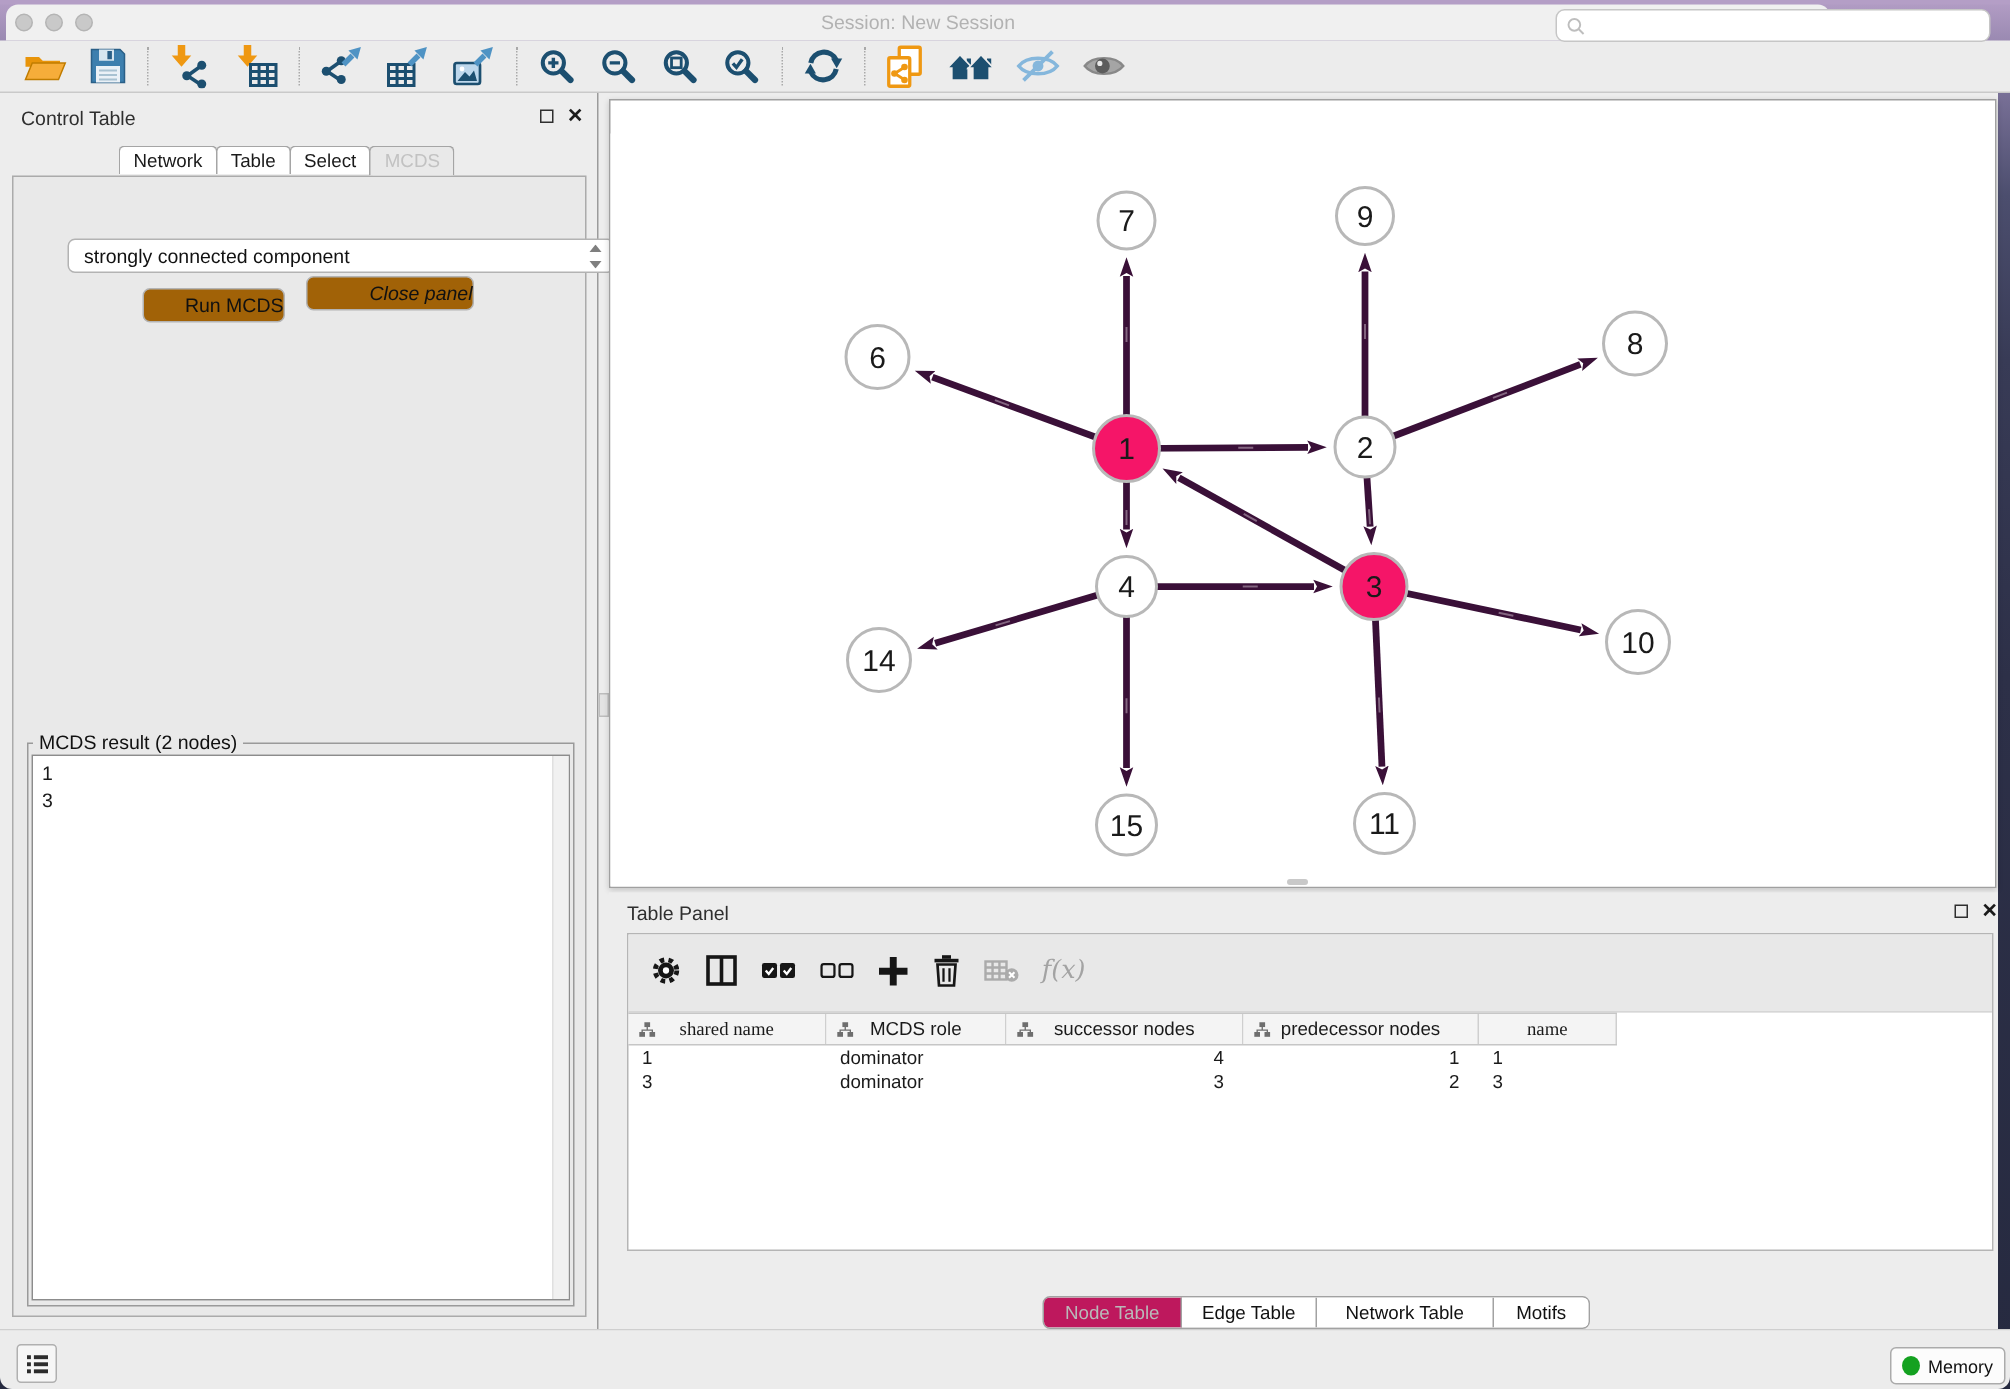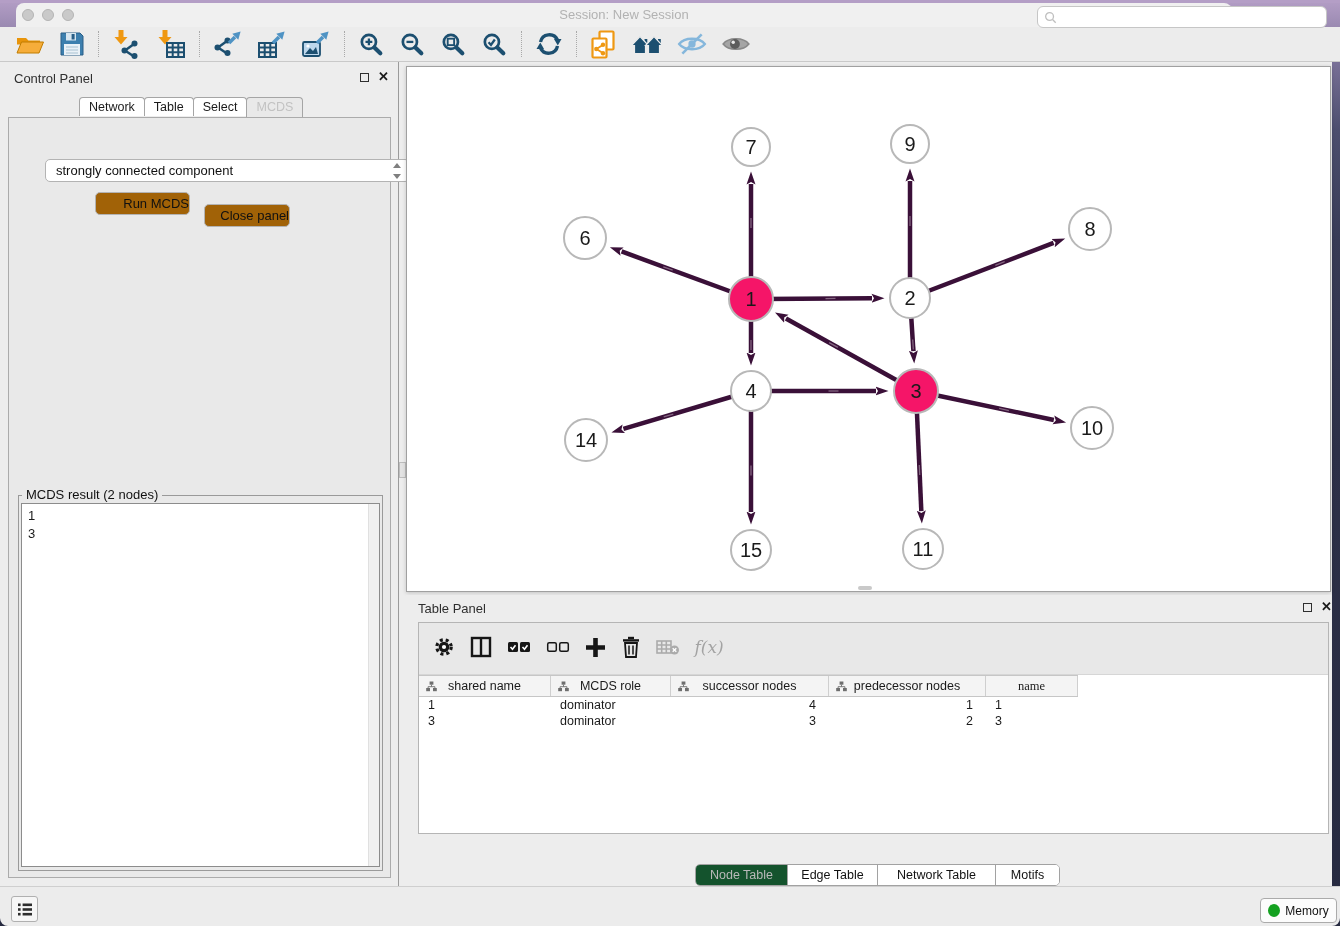--- a/index.html
+++ b/index.html
@@ -4,21 +4,21 @@
 <style>
   * { margin:0; padding:0; box-sizing:border-box; }
   html,body { width:1340px; height:926px; overflow:hidden; }
   body { font-family:"Liberation Sans", sans-serif; background:linear-gradient(#b49ec6 0px, #7a7198 60px, #4c4e6e 130px, #383b56 240px, #2d3048 450px, #262a40 100%); position:relative; font-size:13px; color:#1a1a1a; }
   .abs { position:absolute; }
 
   
   #top-strip { left:0; top:0; width:1340px; height:3px; background:#b49ec6; }
   #content-bg { left:0; top:62px; width:1332px; height:824px; background:#ededed; }
   #status-bar { border-radius:0 0 8px 8px; }
-  #titlebar { left:16px; top:3px; width:1216px; height:24px; background:#f0f0f0; border-radius:8px 8px 0 0; }
+  #titlebar { left:4px; top:3px; width:1216px; height:24px; background:#f0f0f0; border-radius:8px 8px 0 0; }
   .tl-dot { width:12px; height:12px; border-radius:50%; background:#c9c9c9; border:1px solid #b4b4b4; display:inline-block; }
   #titlebar-title { width:100%; text-align:center; line-height:24px; color:#b2b2b2; font-size:13px; }
 
   
   #main-toolbar { left:0; top:27px; width:1340px; height:35px; background:#ececec; border-bottom:1px solid #c9c9c9; display:flex; align-items:center; padding-left:8px; }
   .tbtn { height:32px; display:flex; align-items:center; justify-content:center; padding:0 7px; }
   .tsep { width:1px; height:26px; border-left:1px dotted #a9a9a9; margin:0 6px; }
   #search-box { position:absolute; right:13px; top:6px; width:290px; height:22px; background:#fff; border:1px solid #c6c6c6; border-radius:6px; display:flex; align-items:center; padding-left:6px; }
   #search-box svg { opacity:.55; }
 
@@ -30,21 +30,21 @@
   .close-ico { position:absolute; top:7px; font-size:13px; font-weight:bold; color:#1a1a1a; }
   #cp-tabs { position:absolute; left:79px; top:35px; height:19px; display:flex; }
   .cp-tab { border:1px solid #a5a5a5; border-bottom:none; background:#fff; font-size:12.5px; padding:2px 9px 0 9px; text-align:center; border-radius:4px 4px 0 0; margin-right:-1px; height:19px; position:relative; z-index:2; }
   .cp-tab.inactive-look { background:#e9e9e9; color:#c2c2c2; z-index:3; height:20px; }
   #cp-content { position:absolute; left:8px; top:55px; width:383px; height:761px; background:#e9e9e9; border:1px solid #ababab; }
   #opt-label { position:absolute; left:0; top:18px; width:100%; text-align:center; font-size:13px; color:#111; }
   #criterion-select { position:absolute; left:36px; top:41px; width:365px; height:23px; background:#fff; border:1px solid #b3b3b3; border-radius:5px; font-size:13px; line-height:21px; padding-left:10px; color:#111; }
   #criterion-select .stepper { position:absolute; right:7px; top:3px; width:10px; height:16px; }
   .btn { position:absolute; height:23px; background:#a16207; border:1px solid #b3b3b3; border-radius:5px; font-size:13px; text-align:right; line-height:21px; color:#111; }
   #run-btn { left:86px; top:74px; width:95px; }
-  #close-btn { left:195px; top:86px; width:86px; }
+  #close-btn { left:195px; top:66px; width:112px;font-style:italic; }
   #mcds-fieldset { position:absolute; left:9px; top:377px; width:365px; height:376px; border:1px solid #9a9a9a; }
   #mcds-legend { position:absolute; left:3px; top:-9px; background:#e9e9e9; padding:0 4px; font-size:13px; color:#111; }
   #mcds-text { position:absolute; left:2px; right:2px; top:7px; bottom:3px; background:#fff; border:1px solid #8c8c8c; font-size:13px; line-height:18px; padding:3px 0 0 6px; white-space:pre; }
   #mcds-scroll { position:absolute; right:0; top:0; bottom:0; width:11px; background:#f1f1f1; border-left:1px solid #e0e0e0; }
 
   
   #splitter-grip { left:399px; top:462px; width:7px; height:16px; background:#e3e3e3; border:1px solid #bdbdbd; }
 
   
   #net-window { left:406px; top:66px; width:925px; height:526px; border:1px solid #a0a0a0; background:#fff; box-shadow:0 1px 4px rgba(0,0,0,.18); }
@@ -64,21 +64,21 @@
   #tp-table { position:absolute; left:0px; top:52px; width:100%; }
   #tp-header { display:inline-flex; height:22px; border-top:1px solid #c6c6c6; border-bottom:1px solid #c6c6c6; }
   .th { background:#f4f4f4; border-right:1px solid #cfcfcf; position:relative; display:flex; align-items:center; justify-content:center; font-size:12.5px; color:#1a1a1a; }
   .th .col-ico { position:absolute; left:7px; top:5px; }
   .tr { display:flex; height:16px; font-size:12.5px; }
   .td { padding:0; line-height:16px; overflow:hidden; }
   
   #tp-tabs { position:absolute; left:289px; top:269px; height:22px; display:flex; border:1px solid #a2a2a2; border-radius:5px; overflow:hidden; background:#fff; }
   .tp-tab { font-size:12.5px; line-height:20px; text-align:center; border-right:1px solid #a2a2a2; background:#fff; color:#111; }
   .tp-tab:last-child { border-right:none; }
-  .tp-tab.sel { background:#14532d; color:#b9b9b9; }
+  .tp-tab.sel { background:#be185d; color:#b9b9b9; }
 
   
   #status-bar { left:0; top:886px; width:1340px; height:40px; background:#ececec; border-top:1px solid #cfcfcf; }
   #status-left-btn { position:absolute; left:11px; top:9px; width:27px; height:26px; background:#f6f6f6; border:1px solid #b0b0b0; border-radius:3px; display:flex; align-items:center; justify-content:center; }
   #memory-btn { position:absolute; right:3px; top:11px; width:77px; height:25px; background:#fcfcfc; border:1px solid #ababab; border-radius:4px; display:flex; align-items:center; justify-content:center; gap:5px; }
   #memory-dot { width:12px; height:13px; border-radius:50%; background:#14a120; }
   #memory-label { font-size:12px; color:#111; }
 </style>
 </head>
 <body>
@@ -242,21 +242,21 @@
   </div>
 <div id="search-box" class="abs">
   <svg width="13" height="13" viewBox="0 0 14 14">
       <circle cx="6" cy="6" r="4.2" fill="none" stroke="#8a8a8a" stroke-width="1.4"></circle>
       <line x1="9.2" y1="9.2" x2="12.6" y2="12.6" stroke="#8a8a8a" stroke-width="1.4"></line>
     </svg>
 </div>
 
 <div id="control-panel" class="abs">
   <div id="cp-header">
-    <span id="cp-title">Control Panel</span>
+    <span id="cp-title">Control Table</span>
     <span class="float-ico" style="left:360px;"></span>
     <span class="close-ico" style="left:378px;">✕</span>
   </div>
   <div id="cp-tabs">
       <div class="cp-tab">Network</div>
       <div class="cp-tab">Table</div>
       <div class="cp-tab">Select</div>
       <div class="cp-tab inactive-look">MCDS</div>
     </div>
   <div id="cp-content">
@@ -421,21 +421,21 @@
             <circle cx="18.5" cy="12" r="4.5" fill="#ababab"></circle>
             <path d="M16.7 10.2 l3.6 3.6 M20.3 10.2 l-3.6 3.6" stroke="#fff" stroke-width="1.4"></path>
           </svg>
         </div>
         <div class="tp-btn">
           <span style="font-family:'DejaVu Serif', serif; font-style:italic; font-size:17px; color:#a3a3a3;">f(x)</span>
         </div>
       </div>
     <div id="tp-table">
       <div id="tp-header">
-          <div class="th" style="width: 132px;">
+          <div class="th" style="width: 132px; font-family: Liberation Serif, serif;">
             <svg class="col-ico" width="11" height="11" viewBox="0 0 11 11">
               <g fill="#6e6e6e">
                 <rect x="3.6" y="0.5" width="3.8" height="3.2"></rect>
                 <rect x="0.2" y="7" width="3.8" height="3.2"></rect>
                 <rect x="7" y="7" width="3.8" height="3.2"></rect>
               </g>
               <path d="M5.5 3.7 v2 M2.1 7 v-1.3 h6.8 V7" stroke="#6e6e6e" stroke-width="0.9" fill="none"></path>
             </svg>
             <span>shared name</span>
           </div>

